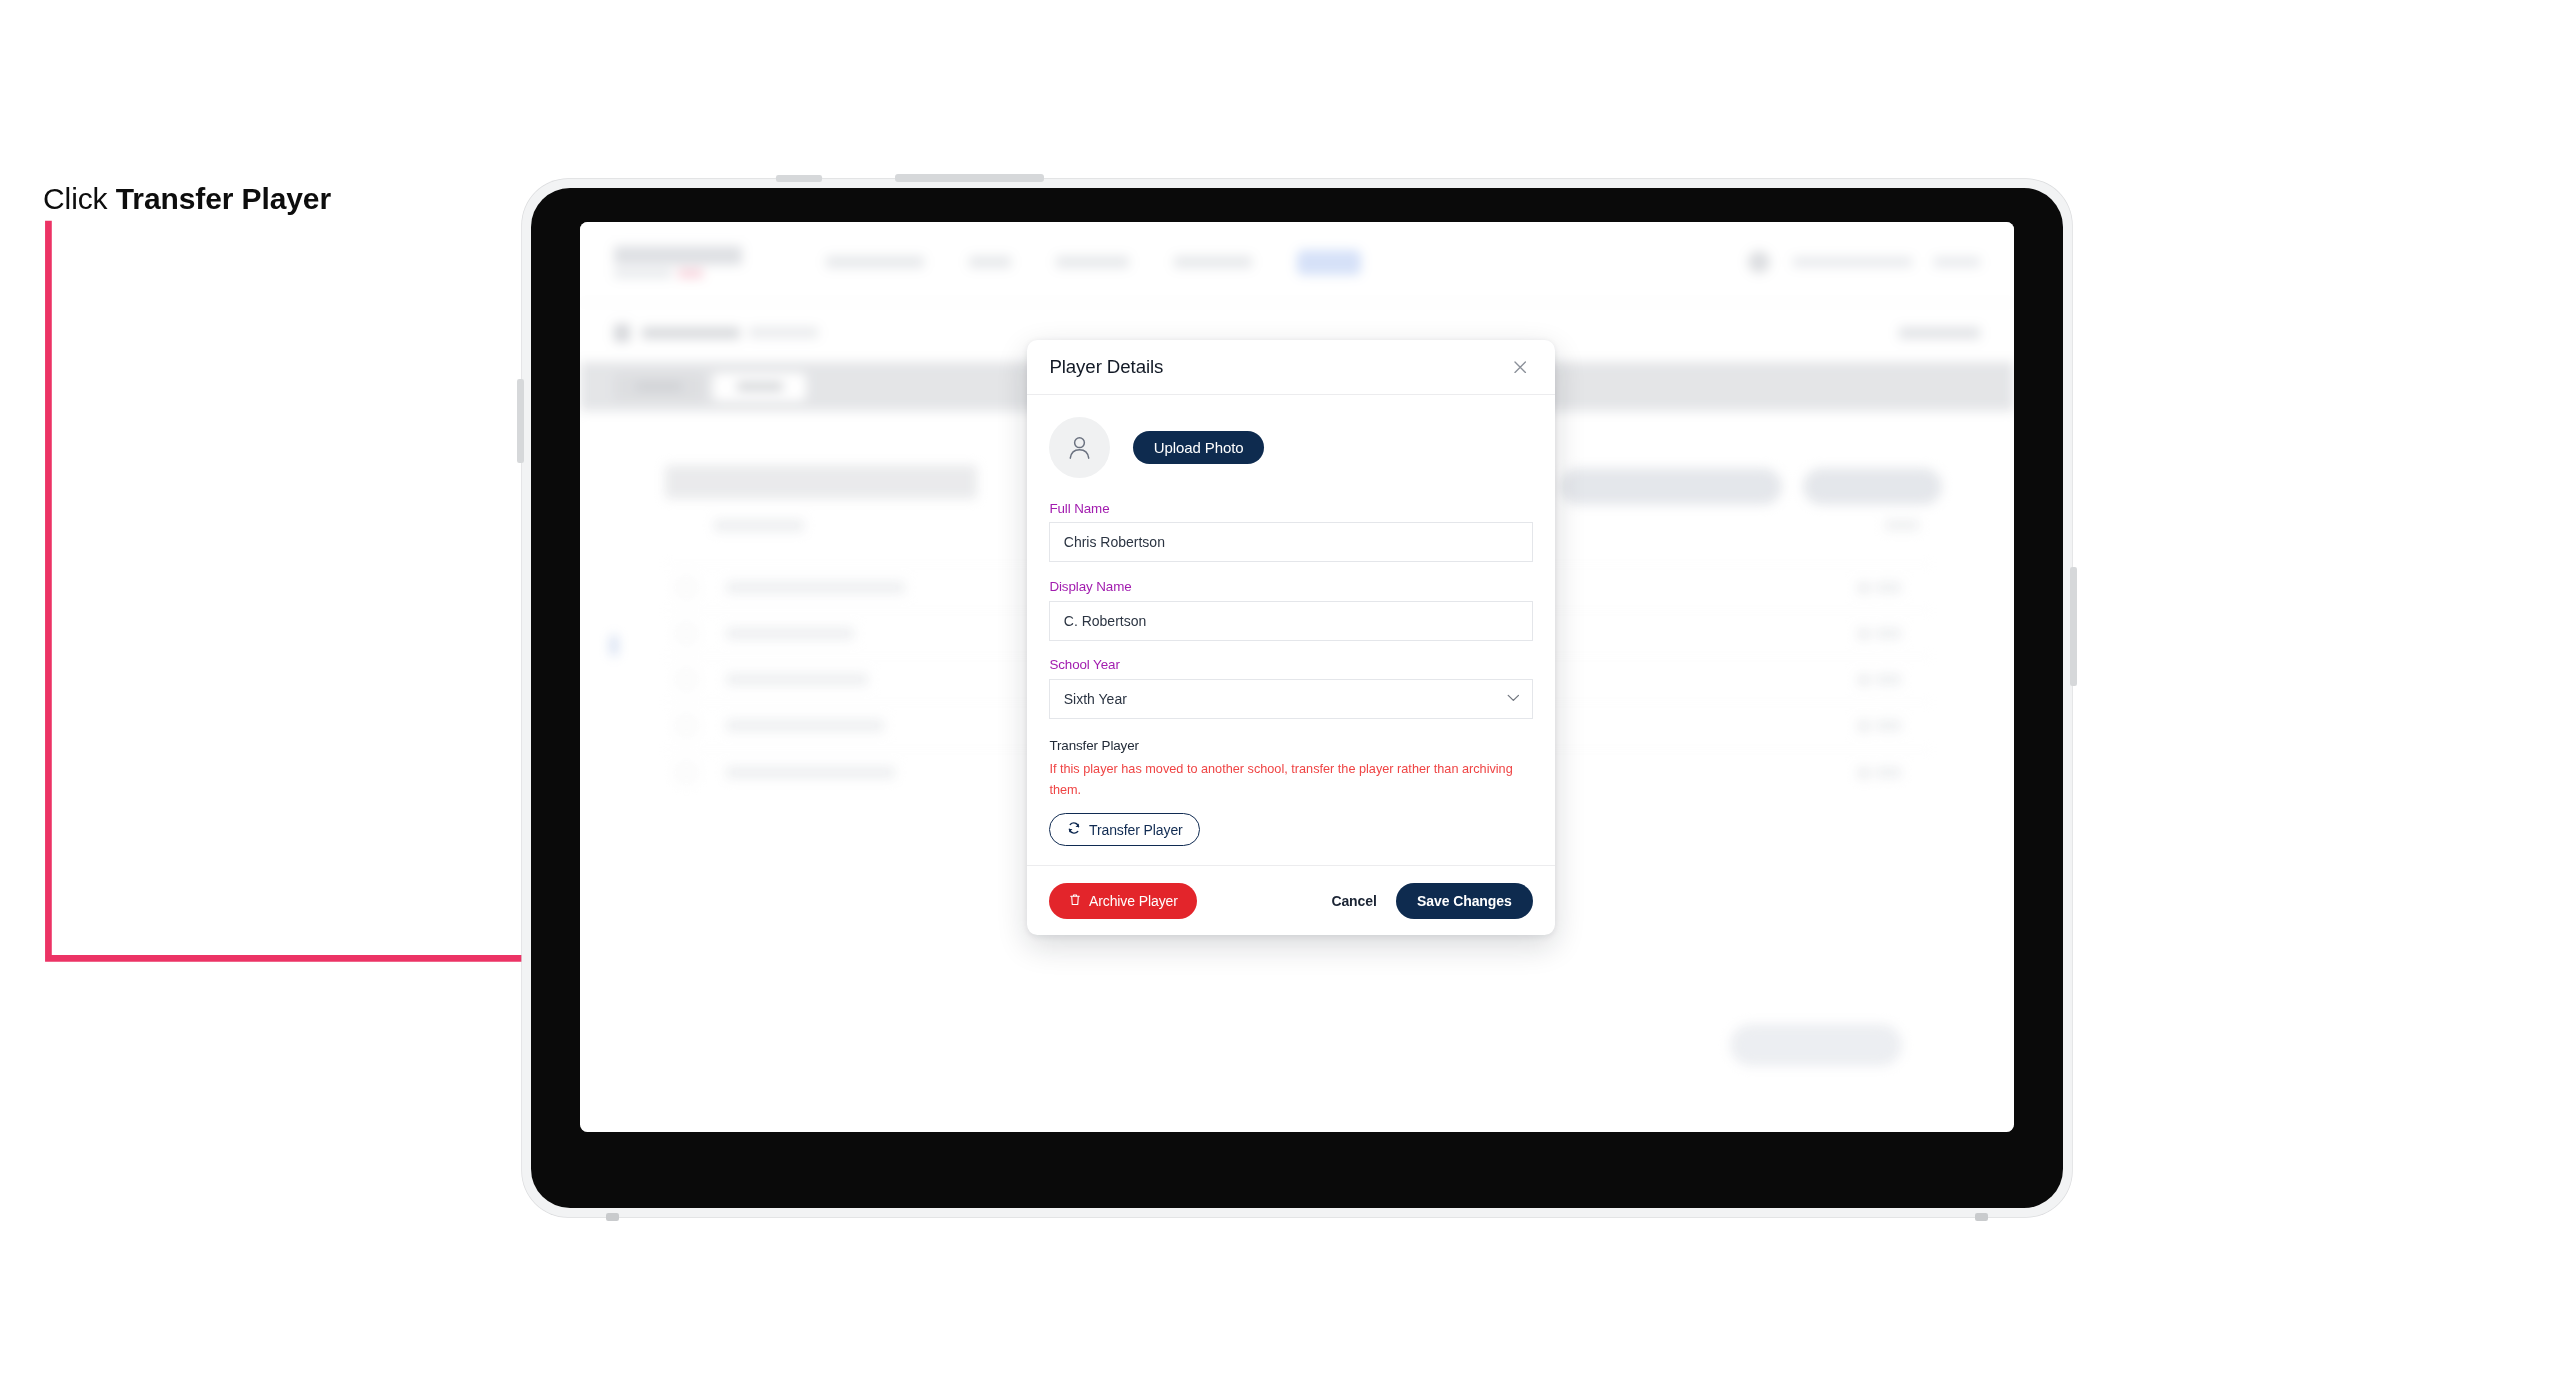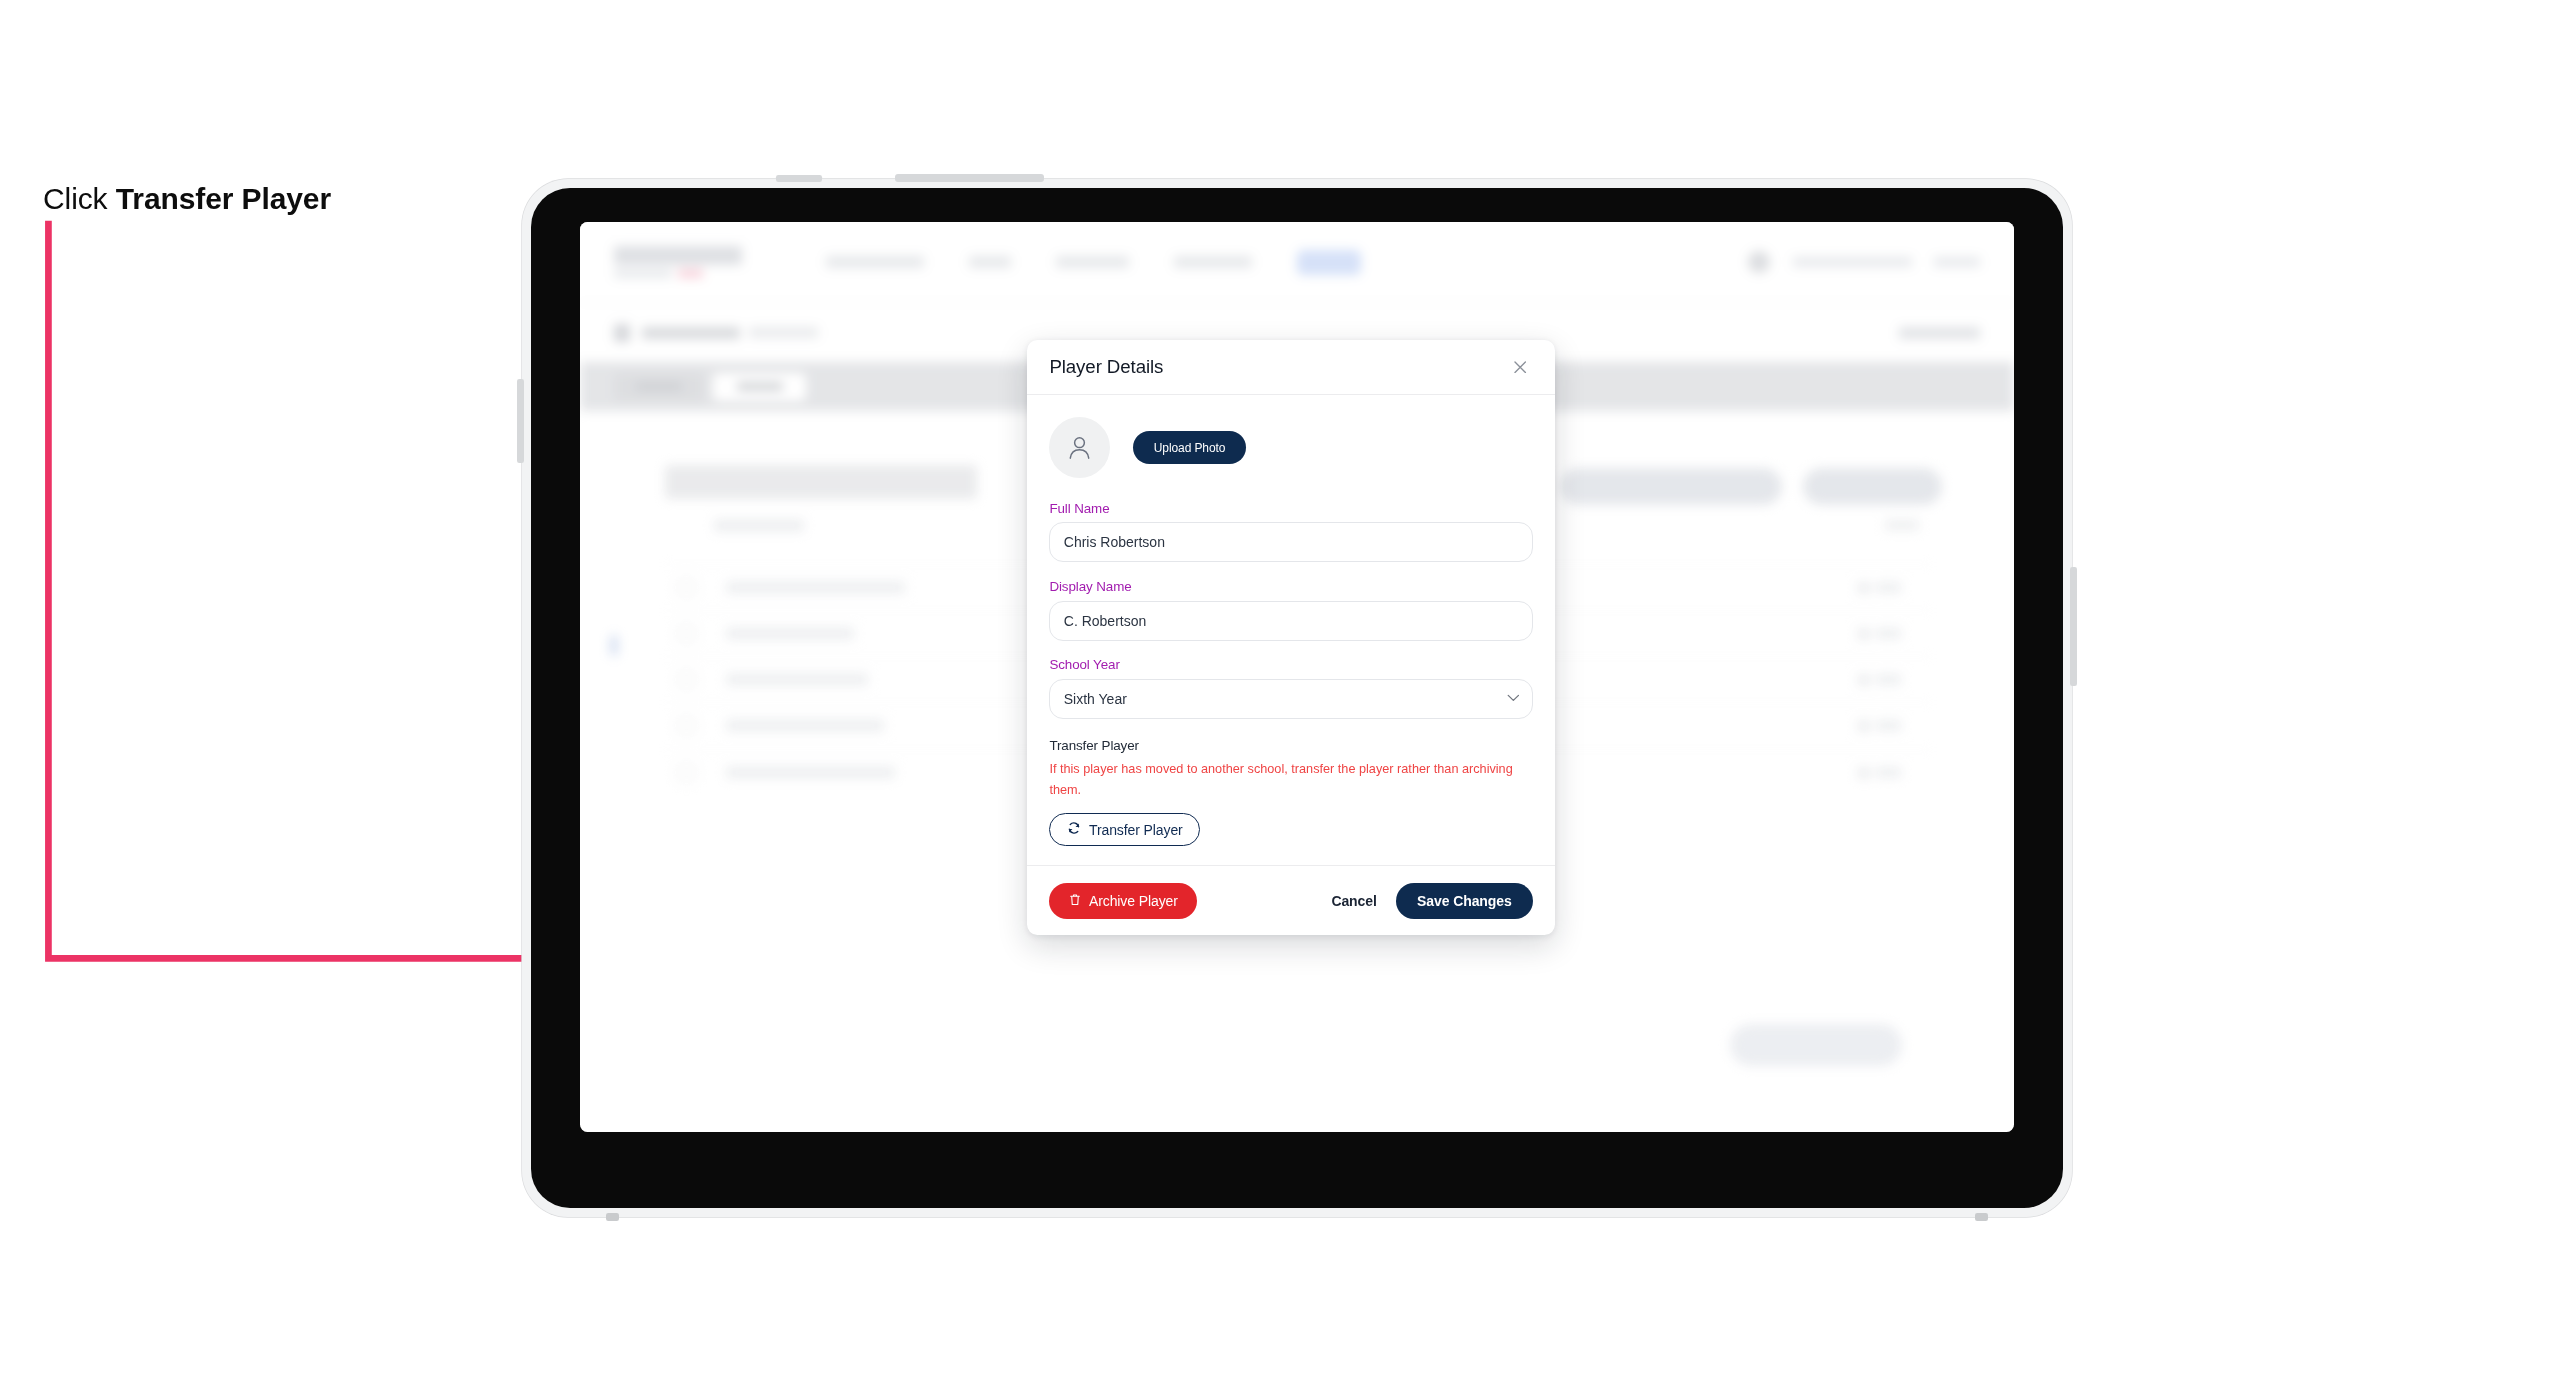--- a/index.html
+++ b/index.html
@@ -160,32 +160,32 @@
   .photo-row { display:flex; align-items:center; gap: 22.4px; margin-bottom: 22.4px; }
   .avatar-circle {
     width: 61px; height: 61px; border-radius:50%;
     background:#f0f1f2;
     display:flex; align-items:center; justify-content:center;
   }
   .upload-btn {
     background:#0e2b4f; color:#ffffff;
     border:none; border-radius: 16.4px;
     height: 33px; padding: 0 21px;
-    font-size: 12px; font-family:"Liberation Sans", sans-serif;
+    font-size: 15px; font-family:"Liberation Sans", sans-serif;
     cursor:pointer; letter-spacing:-0.1px;
   }
 
   .field { margin-bottom: 16.4px; }
   .field-label {
     display:block;
     font-size: 13.4px; color:#a21caf; margin-bottom: 6.7px; letter-spacing:-0.1px;
   }
   .field-input {
     width: 100%; height: 40px;
-    border: 0.7px solid #e4e6ea; border-radius: 14px;
+    border: 0.7px solid #e4e6ea; border-radius: 0;
     background:#fff;
     padding: 0 13.4px;
     font-size: 14px; color:#2b3442;
     font-family:"Liberation Sans", sans-serif;
     outline:none;
   }
   .field-select {
     position: relative;
   }
   .field-select .chev {

